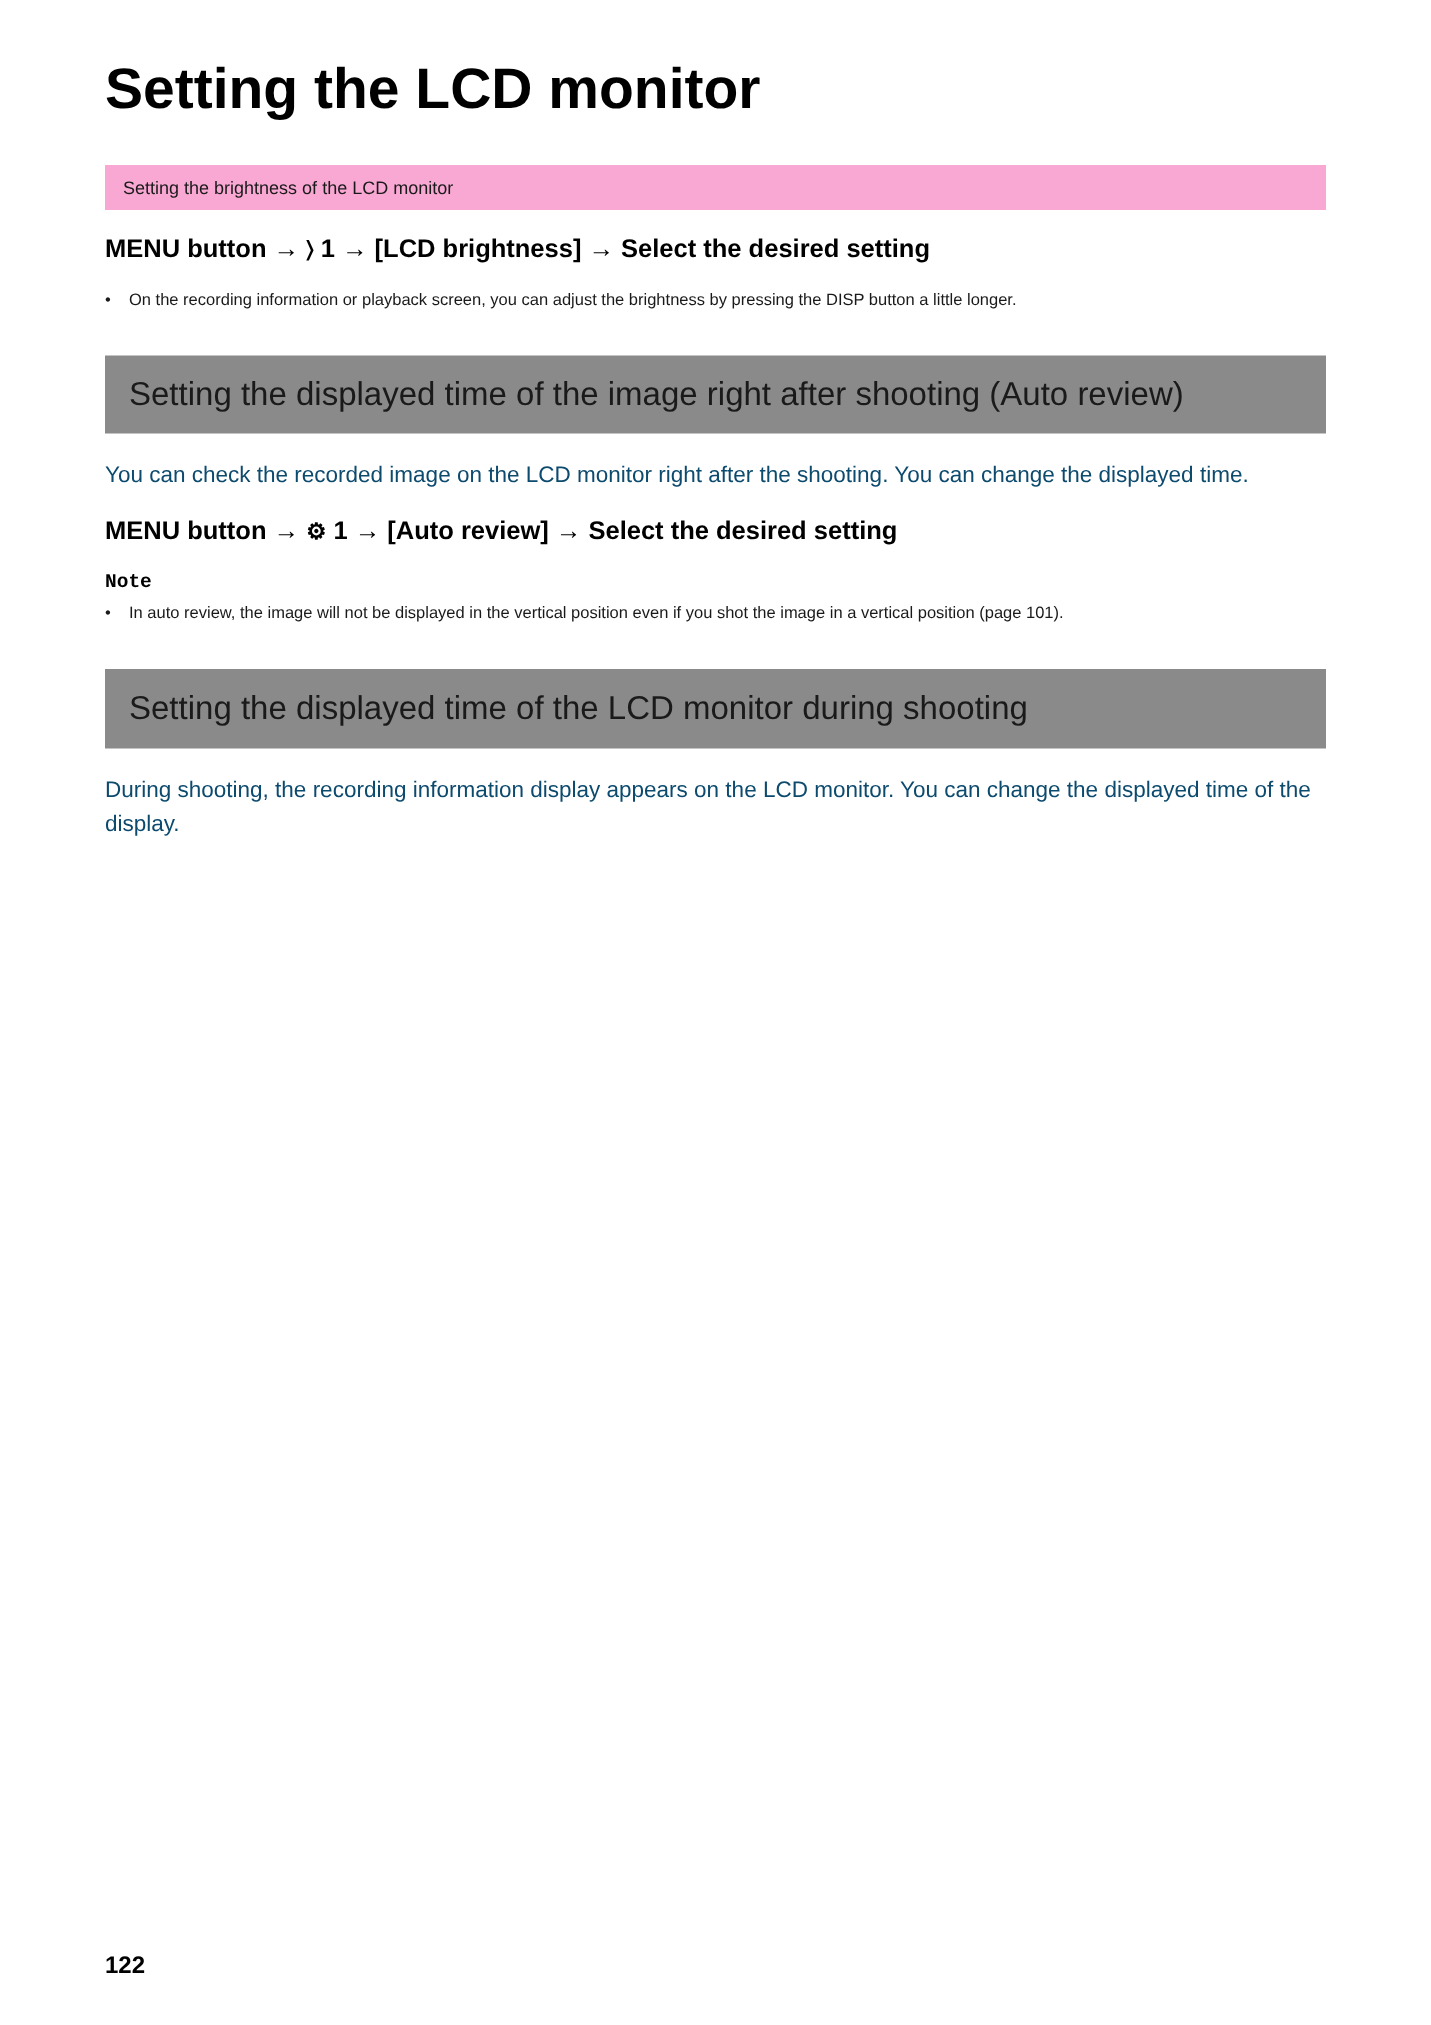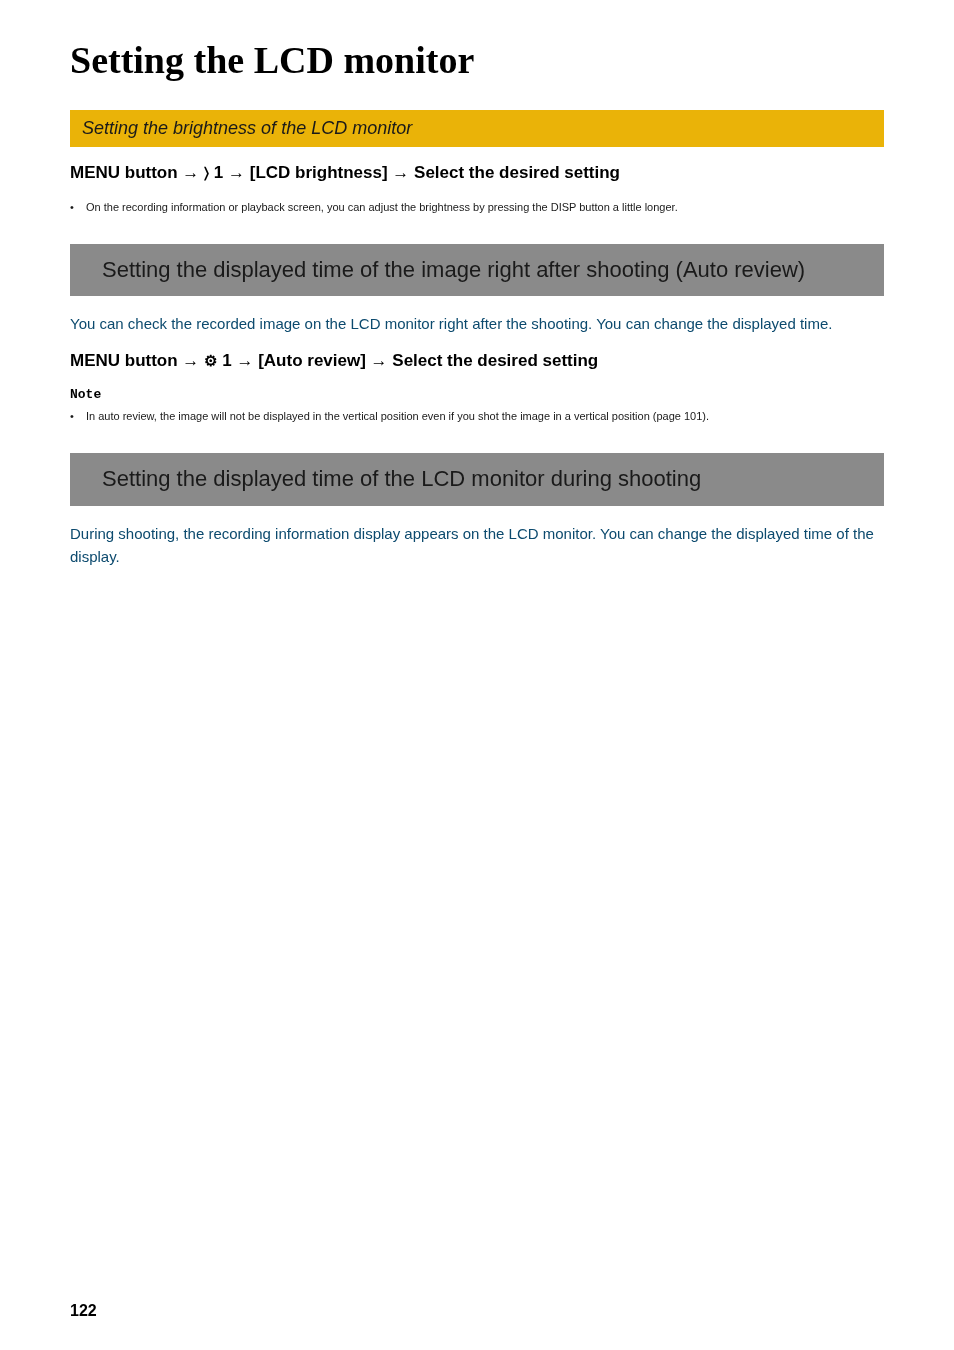--- a/index.html
+++ b/index.html
@@ -18,35 +18,33 @@
       padding: 40px 70px 60px 70px;
       position: relative;
     }
 
     .page-title {
       font-size: 38px;
       font-weight: 900;
       color: #000000;
       margin-bottom: 28px;
       line-height: 1.1;
-      font-family: Liberation Serif, serif;
     }
 
     .section-header-light {
-      background-color: #eab308;
+      background-color: #f9a8d4;
       padding: 8px 12px;
-      font-size: 18px;
+      font-size: 12px;
       color: #1a1a1a;
       margin-bottom: 14px;
-      font-style: italic;
     }
 
     .section-header-dark {
       background-color: #8a8a8a;
-      padding: 12px 32px;
+      padding: 12px 16px;
       font-size: 22px;
       color: #1a1a1a;
       margin-bottom: 16px;
       line-height: 1.3;
     }
 
     .menu-instruction {
       font-size: 17px;
       font-weight: 900;
       color: #000000;

